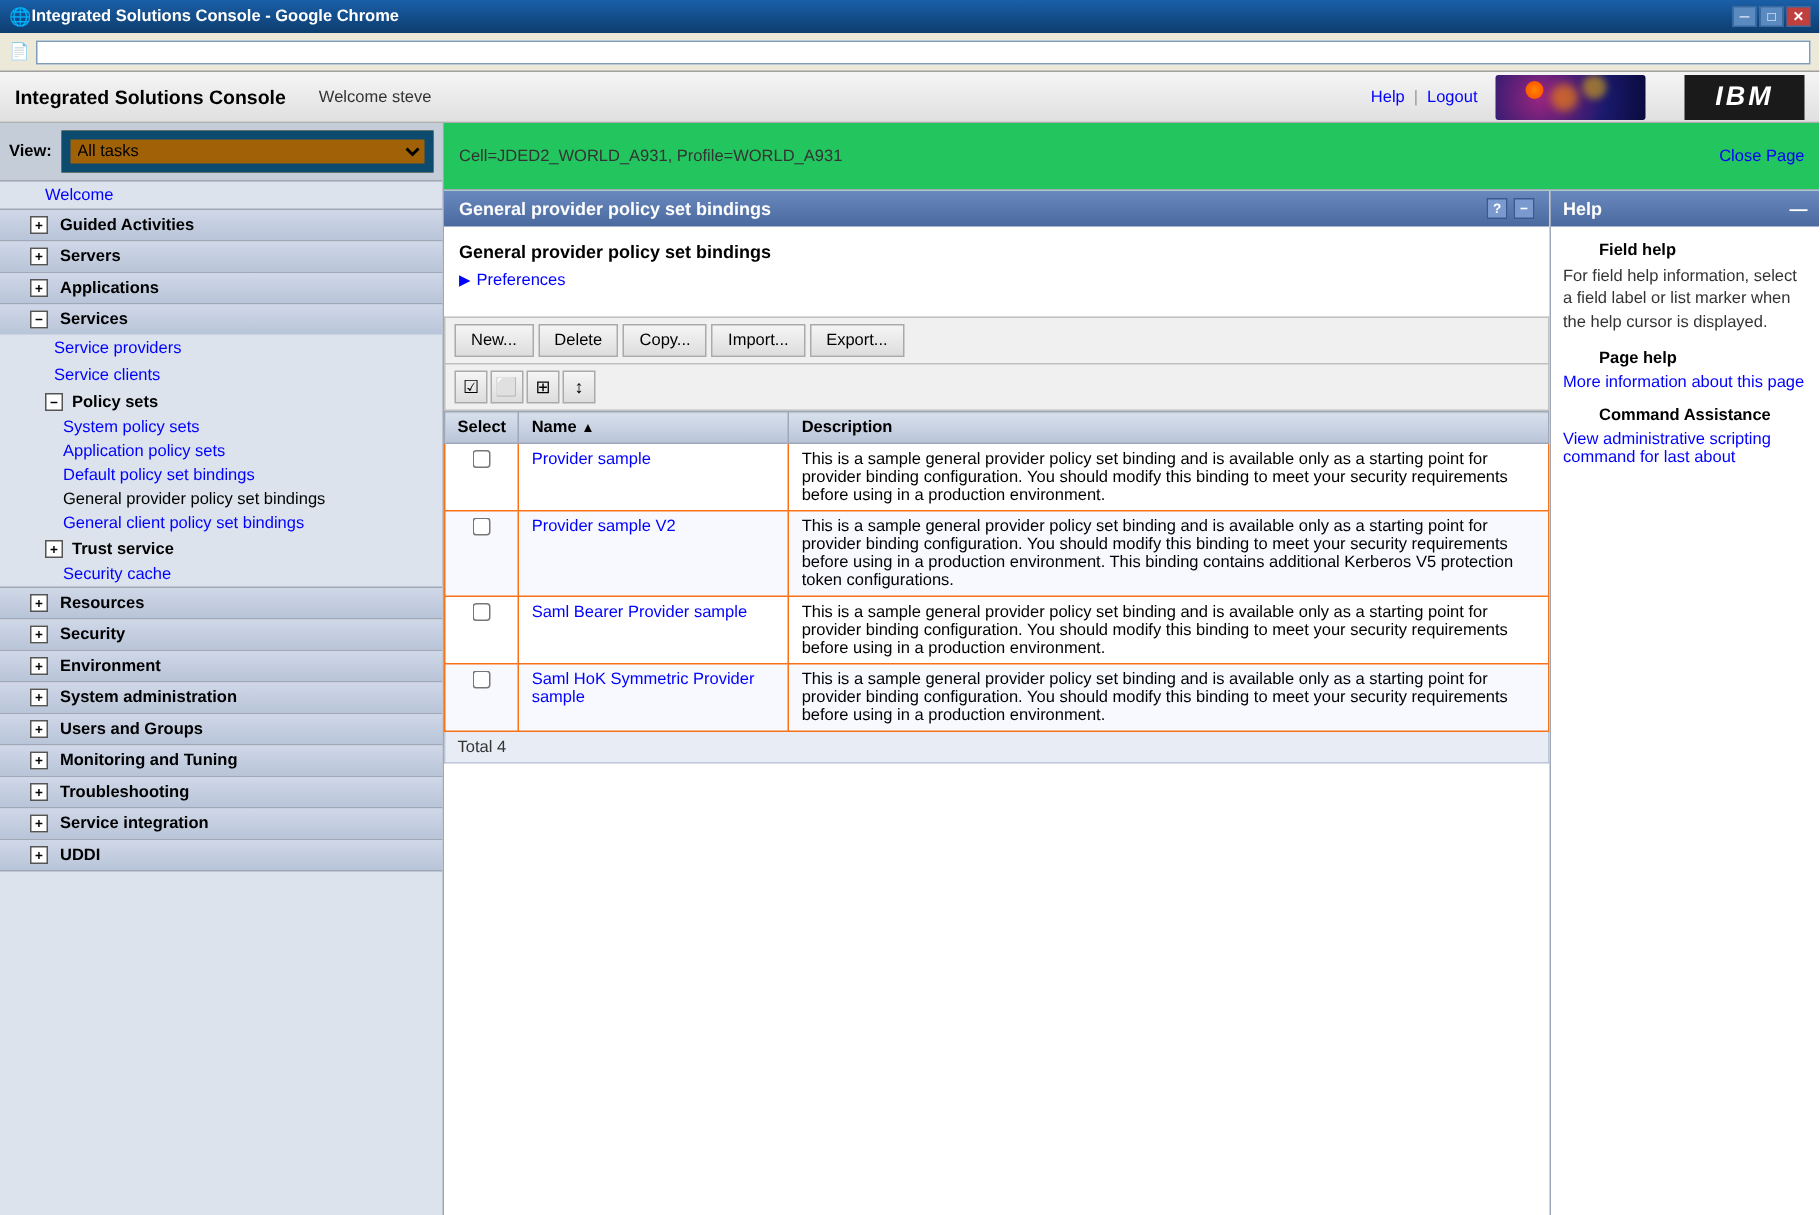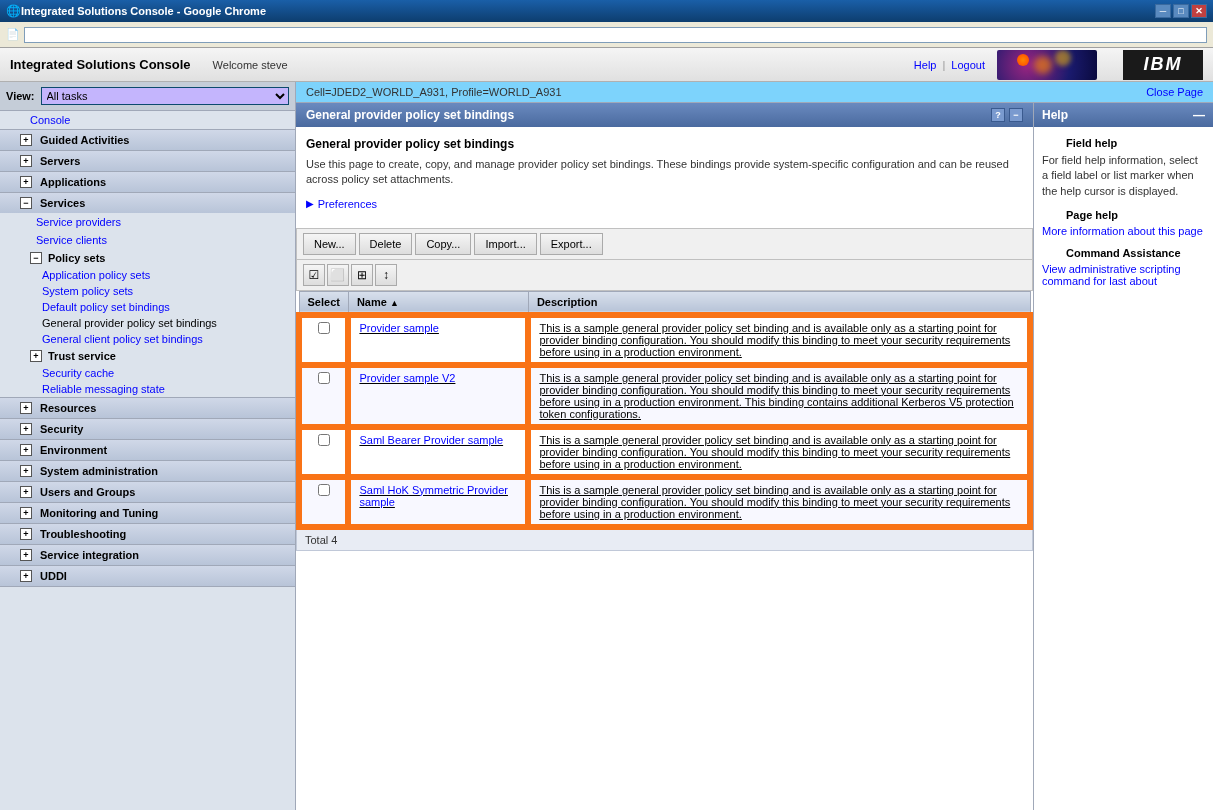--- a/index.html
+++ b/index.html
@@ -97,21 +97,21 @@
     .sidebar-view-bar {
       background: #c5cdd8;
       padding: 5px 6px;
       display: flex;
       align-items: center;
       gap: 6px;
       border-bottom: 1px solid #a0a8b8;
     }
     .sidebar-view-bar label { font-weight: bold; font-size: 11px; }
     .sidebar-view-bar select {
-      flex: 1; font-size: 11px; border: 1px solid #0c4a6e; background: #c4b5fd; padding: 1px;
+      flex: 1; font-size: 11px; border: 6px solid #0c4a6e; background: #a16207; padding: 1px;
     }
 
     .sidebar-section {
       border-bottom: 1px solid #a0a8b8;
     }
     .sidebar-section-header {
       background: linear-gradient(to bottom, #d0d8e8, #b8c4d8);
       padding: 4px 6px 4px 20px;
       font-size: 11px;
       font-weight: bold;
@@ -174,23 +174,23 @@
     
     #content-area {
       flex: 1;
       display: flex;
       flex-direction: column;
       overflow: hidden;
     }
 
     
     #cell-bar {
-      background: #7dd3fc;
+      background: #22c55e;
       border-bottom: 1px solid #a0a8b8;
-      padding: 4px 10px;
+      padding: 16px 10px;
       font-size: 11px;
       color: #333;
       display: flex;
       align-items: center;
       justify-content: space-between;
     }
     #cell-bar .close-page {
       color: #00f; text-decoration: none; cursor: pointer; font-size: 11px;
     }
 
@@ -286,23 +286,22 @@
     .data-table .resources-row td {
       background: #e8ecf4;
       padding: 3px 8px;
       border: 1px solid #c0c8d8;
       font-size: 11px;
       color: #333;
       font-style: italic;
     }
     .data-table .data-row td {
       padding: 4px 8px;
-      border: 6px solid #f97316;
+      border: 1px solid #f97316;
       vertical-align: top;
-      text-decoration: underline;
     }
     .data-table .data-row:nth-child(even) td { background: #f8f8ff; }
     .data-table .data-row:nth-child(odd) td { background: #fff; }
     .data-table .data-row td a { color: #00f; text-decoration: none; }
 
     .select-col { width: 30px; text-align: center; }
     .name-col { width: 180px; }
 
     .table-footer {
       background: #e8ecf4;
@@ -380,21 +379,21 @@
 
   <div id="sidebar">
     <div class="sidebar-view-bar">
       <label>View:</label>
       <select>
         <option>All tasks</option>
       </select>
     </div>
 
     <div class="sidebar-section">
-      <a class="sidebar-link">Console</a>
+      <a class="sidebar-link">Welcome</a>
     </div>
 
     <div class="sidebar-section">
       <div class="sidebar-section-header">
         <span class="expand-icon">+</span>
         <span>Guided Activities</span>
       </div>
     </div>
 
     <div class="sidebar-section">
@@ -418,34 +417,33 @@
       </div>
       <div>
         <a class="sidebar-link" style="padding-left:36px;">Service providers</a>
         <a class="sidebar-link" style="padding-left:36px;">Service clients</a>
 
         <div class="sidebar-subgroup">
           <div class="sidebar-subgroup-header">
             <span class="expand-icon">−</span>
             <span>Policy sets</span>
           </div>
+          <a class="sidebar-item-link">System policy sets</a>
           <a class="sidebar-item-link">Application policy sets</a>
-          <a class="sidebar-item-link">System policy sets</a>
           <a class="sidebar-item-link">Default policy set bindings</a>
           <a class="sidebar-item-link active-link">General provider policy set bindings</a>
           <a class="sidebar-item-link">General client policy set bindings</a>
         </div>
 
         <div class="sidebar-subgroup">
           <div class="sidebar-subgroup-header">
             <span class="expand-icon">+</span>
             <span>Trust service</span>
           </div>
           <a class="sidebar-item-link">Security cache</a>
-          <a class="sidebar-item-link">Reliable messaging state</a>
         </div>
       </div>
     </div>
 
     <div class="sidebar-section">
       <div class="sidebar-section-header">
         <span class="expand-icon">+</span>
         <span>Resources</span>
       </div>
     </div>
@@ -521,21 +519,20 @@
         <div class="panel-title-bar">
           <span>General provider policy set bindings</span>
           <div class="title-icons">
             <div class="title-icon-btn">?</div>
             <div class="title-icon-btn">−</div>
           </div>
         </div>
 
         <div class="panel-body">
           <div class="panel-subtitle">General provider policy set bindings</div>
-          <div class="panel-desc">Use this page to create, copy, and manage provider policy set bindings. These bindings provide system-specific configuration and can be reused across policy set attachments.</div>
 
           <div class="preferences-row">
             <span class="prefs-expand">▶</span>
             <span>Preferences</span>
           </div>
         </div>
 
         <div class="toolbar">
           <button>New...</button>
           <button>Delete</button>

